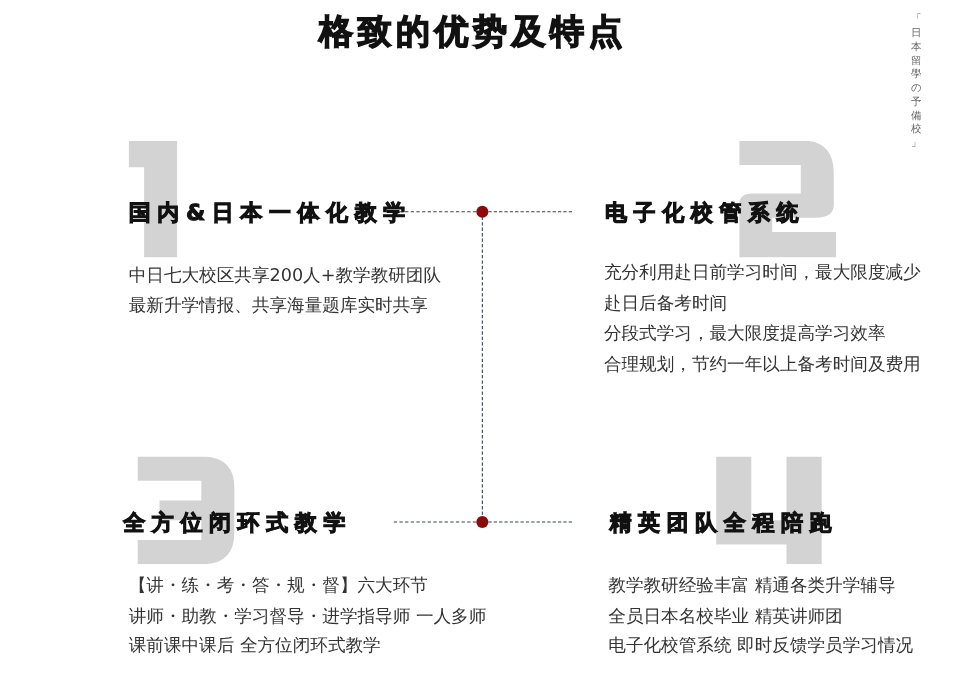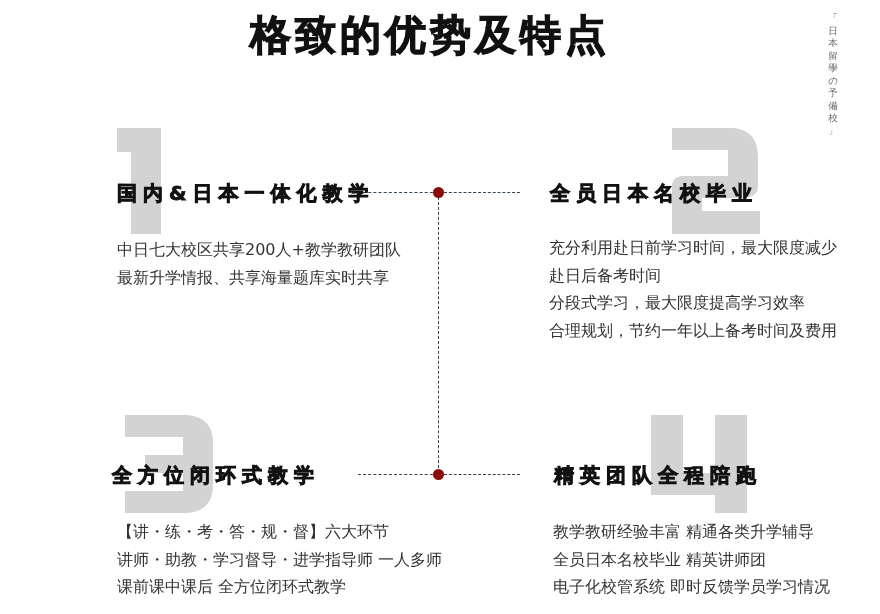--- a/index.html
+++ b/index.html
@@ -2,21 +2,21 @@
 <html><head>
   <meta charset="utf-8">
   <style>
     html, body { margin:0; padding:0; }
     body {
       width:880px; height:614px; background:#ffffff; position:relative; overflow:hidden;
       font-family:"DejaVu Sans", sans-serif; color:#222;
     }
     .title {
       position:absolute; left:0; width:860px; top:8px; text-align:center;
-      font-size:41px; font-weight:900; letter-spacing:4px; color:#111;
+      font-size:31px; font-weight:900; letter-spacing:4px; color:#111;
       -webkit-text-stroke:1.2px #111;
     }
     .side-tag {
       position:absolute; left:826px; top:12px; width:14px;
       font-family:"DejaVu Serif", serif; font-size:9.5px; line-height:12.5px;
       color:#666; text-align:center;
     }
     .side-tag .bracket { display:block; color:#666; }
     .side-tag .ch { display:block; }
     .bignum { position:absolute; fill:#d3d3d3; }
@@ -68,21 +68,21 @@
 <div class="dash-h" style="left:444px;top:474px;width:76px;"></div>
 <div class="dot" style="left:433px;top:187px;"></div>
 <div class="dot" style="left:433px;top:469px;"></div>
 
 <div class="feature-title" style="left:117px;top:180px;">国内&amp;日本一体化教学</div>
 <div class="feature-lines" style="left:117px;top:236px;">
   <div>中日七大校区共享200人+教学教研团队</div>
   <div>最新升学情报、共享海量题库实时共享</div>
 </div>
 
-<div class="feature-title" style="left:550px;top:180px;">全员日本名校毕业</div>
+<div class="feature-title" style="left:550px;top:180px;">电子化校管系统</div>
 <div class="feature-lines" style="left:549px;top:234px;">
   <div>充分利用赴日前学习时间，最大限度减少</div>
   <div>赴日后备考时间</div>
   <div>分段式学习，最大限度提高学习效率</div>
   <div>合理规划，节约一年以上备考时间及费用</div>
 </div>
 
 <div class="feature-title" style="left:112px;top:462px;">全方位闭环式教学</div>
 <div class="feature-lines" style="left:117px;top:518px;">
   <div>【讲・练・考・答・规・督】六大环节</div>

